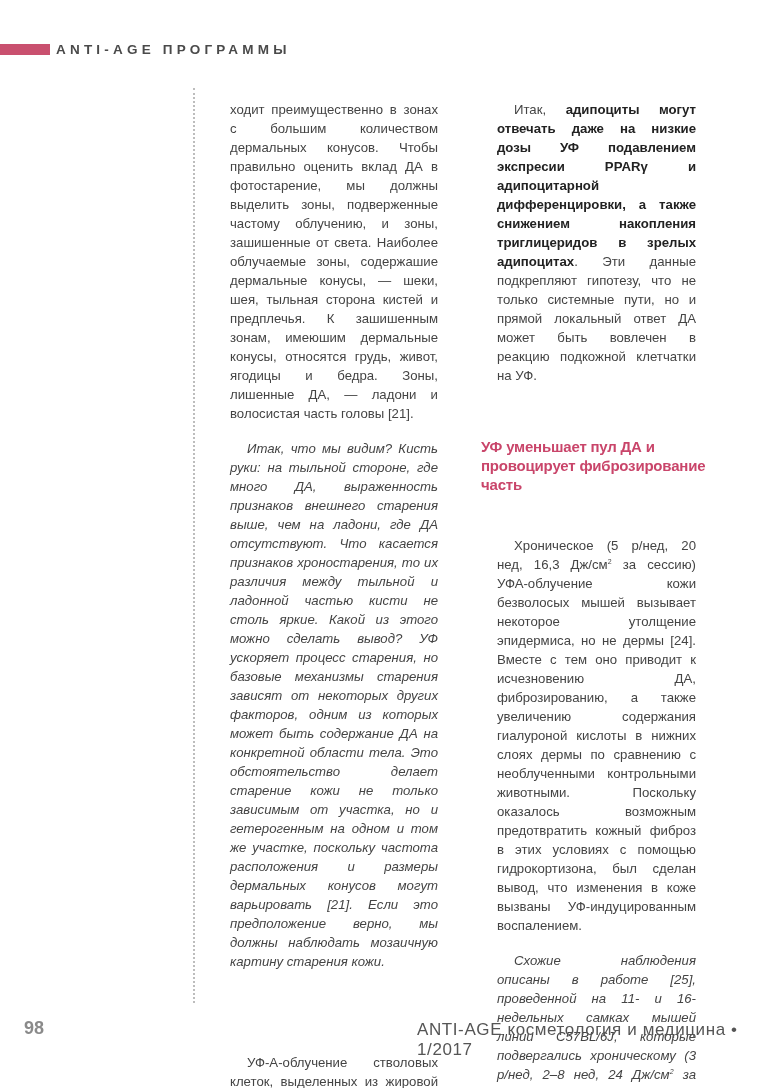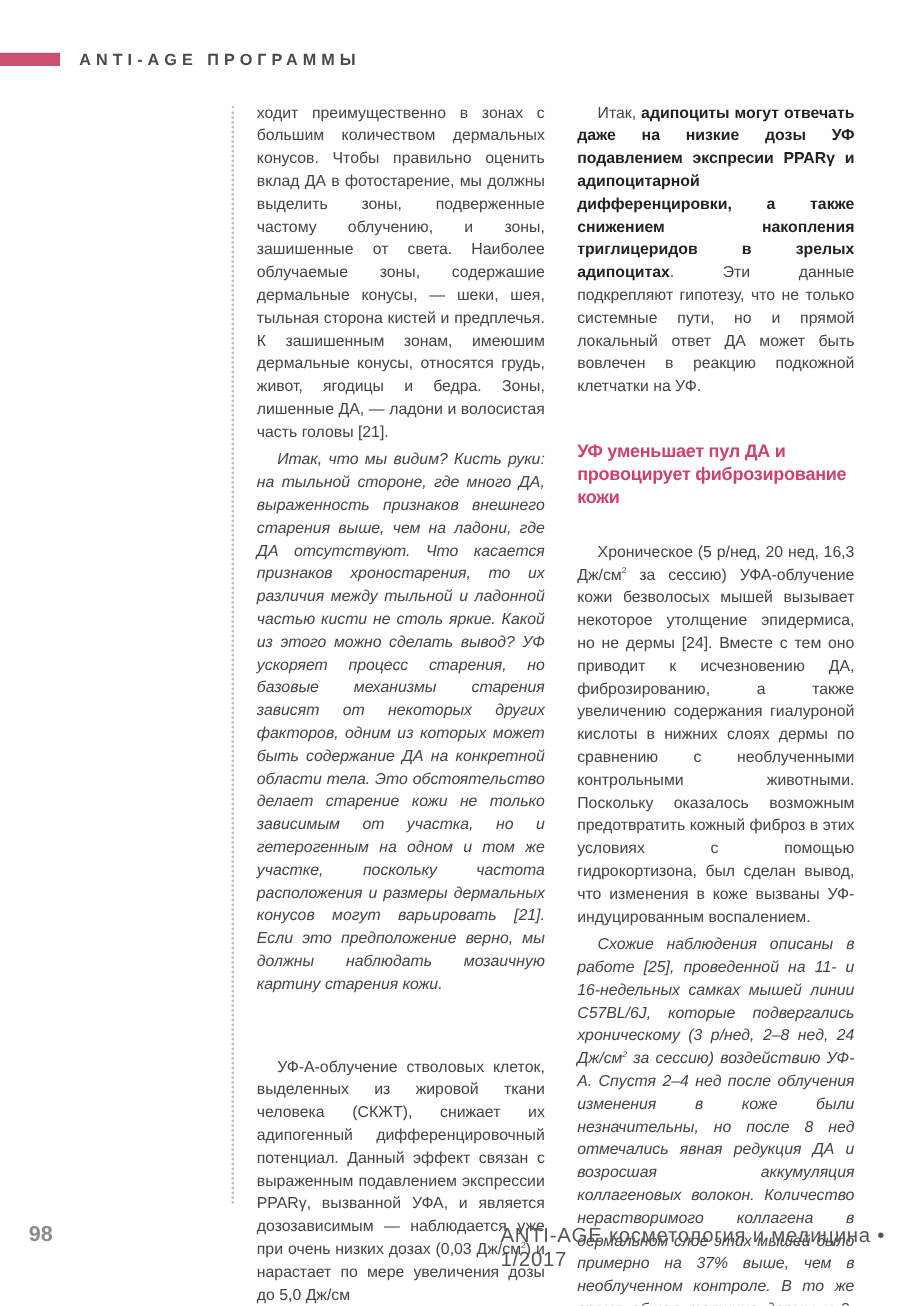--- a/index.html
+++ b/index.html
@@ -1,25 +1,25 @@
 <!DOCTYPE html>
 <html><head>
 <meta charset="utf-8">
 <style>
   html, body { margin:0; padding:0; background:#ffffff; }
   body { width:762px; height:1088px; position:relative; overflow:hidden;
          font-family:"Liberation Sans", "DejaVu Sans", sans-serif; color:#3a3a3a; }
-  .header { position:absolute; top:41px; left:0; height:16px; display:flex; align-items:center;gap:10px; }
+  .header { position:absolute; top:41px; left:0; height:16px; display:flex; align-items:center; }
   .header-bar { width:50px; height:11px; background:#c9506f; }
   .header-title { margin-left:6px; font-size:13.5px; font-weight:bold; letter-spacing:4.2px; color:#4a4a4a; }
   .dotted-rule { position:absolute; left:193px; top:88px; height:915px; border-left:2px dotted #bdbdbd; }
   .col { position:absolute; top:84px; font-size:13.2px; line-height:19px; text-align:justify; color:#444; }
   .col-left { left:214px; width:240px; }
   .col-right { left:481px; width:231px; }
-  .para { margin:0; text-indent:17px; }
+  .para { margin:16px; text-indent:17px; }
   .para + .para { margin-top:4px;font-style:italic; }
   .heading { font-family:"Liberation Sans", sans-serif; font-weight:bold; color:#c9456a; font-size:15px; line-height:19px; margin:0; text-align:left; letter-spacing:-0.2px; }
   .heading i { font-style:italic; }
   .bold { font-weight:bold; color:#222; }
   sup { font-size:7px; line-height:0; }
   .gap-l1 { height:30px; }
   .gap-l2 { height:20px; }
   .gap-r1 { height:36px; }
   .gap-r2 { height:26px; }
   .footer-page { position:absolute; left:24px; top:1018px; font-size:18px; font-weight:bold; color:#8a8a8a; }
@@ -40,21 +40,21 @@
   <p class="para">Итак, что мы видим? Кисть руки: на тыльной стороне, где много ДА, выраженность признаков внешнего старения выше, чем на ладони, где ДА отсутствуют. Что касается признаков хроностарения, то их различия между тыльной и ладонной частью кисти не столь яркие. Какой из этого можно сделать вывод? УФ ускоряет процесс старения, но базовые механизмы старения зависят от некоторых других факторов, одним из которых может быть содержание ДА на конкретной области тела. Это обстоятельство делает старение кожи не только зависимым от участка, но и гетерогенным на одном и том же участке, поскольку частота расположения и размеры дермальных конусов могут варьировать [21]. Если это предположение верно, мы должны наблюдать мозаичную картину старения кожи.</p>
   <div class="gap-l1"></div>
   <div class="gap-l2"></div>
   <p class="para"><span>УФ-А-облучение стволовых клеток, выделенных из жировой ткани человека (СКЖТ), снижает их адипогенный дифференцировочный потенциал. Данный эффект связан с выраженным подавлением экспрессии PPARγ, вызванной УФА, и является дозозависимым — наблюдается уже при очень низких дозах (0,03 Дж/см</span><sup>2</sup><span>) и нарастает по мере увеличения дозы до 5,0 Дж/см</span></p>
 
 </div>
 
 <div class="col col-right">
   <p class="para"><span>Итак, </span><span class="bold">адипоциты могут отвечать даже на низкие дозы УФ подавлением экспресии PPARγ и адипоцитарной дифференцировки, а также снижением накопления триглицеридов в зрелых адипоцитах</span><span>. Эти данные подкрепляют гипотезу, что не только системные пути, но и прямой локальный ответ ДА может быть вовлечен в реакцию подкожной клетчатки на УФ.</span></p>
   <div class="gap-r1"></div>
-  <h3 class="heading">УФ уменьшает пул ДА и провоцирует фиброзирование кожи</h3>
+  <h3 class="heading">УФ уменьшает пул ДА и провоцирует фиброзирование часть</h3>
   <div class="gap-r2"></div>
   <p class="para"><span>Хроническое (5 р/нед, 20 нед, 16,3 Дж/см</span><sup>2</sup><span> за сессию) УФА-облучение кожи безволосых мышей вызывает некоторое утолщение эпидермиса, но не дермы [24]. Вместе с тем оно приводит к исчезновению ДА, фиброзированию, а также увеличению содержания гиалуроной кислоты в нижних слоях дермы по сравнению с необлученными контрольными животными. Поскольку оказалось возможным предотвратить кожный фиброз в этих условиях с помощью гидрокортизона, был сделан вывод, что изменения в коже вызваны УФ-индуцированным воспалением.</span></p>
   <p class="para"><span>Схожие наблюдения описаны в работе [25], проведенной на 11- и 16-недельных самках мышей линии C57BL/6J, которые подвергались хроническому (3 р/нед, 2–8 нед, 24 Дж/см</span><sup>2</sup><span> за сессию) воздействию УФ-А. Спустя 2–4 нед после облучения изменения в коже были незначительны, но после 8 нед отмечались явная редукция ДА и возросшая аккумуляция коллагеновых волокон. Количество нерастворимого коллагена в дермальном слое этих мышей было примерно на 37% выше, чем в необлученном контроле. В то же время обшая толшина дермы у 8-недельных облученных мышей была почти такой же, как и у контрольных особей того же возраста. Исходя из этих данных, авторы предположили, что УФ может вызвать замешение слоя ДА фиброзной тканью.</span></p>
 
 </div>
 
 <div class="footer-page">98</div>
 <div class="footer-journal">ANTI-AGE косметология и медицина  •  1/2017</div>
 
 </body></html>

